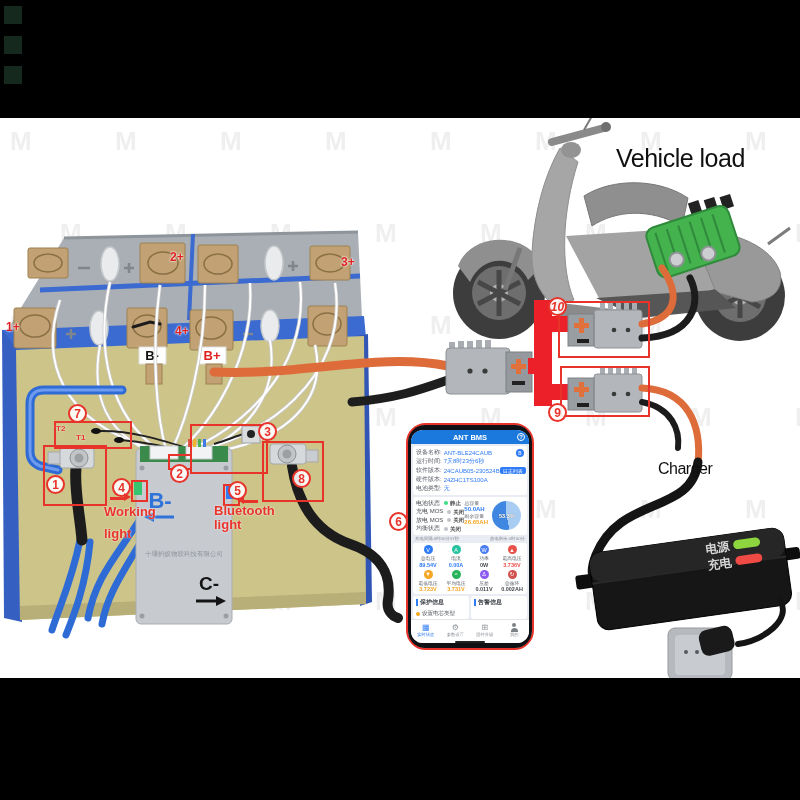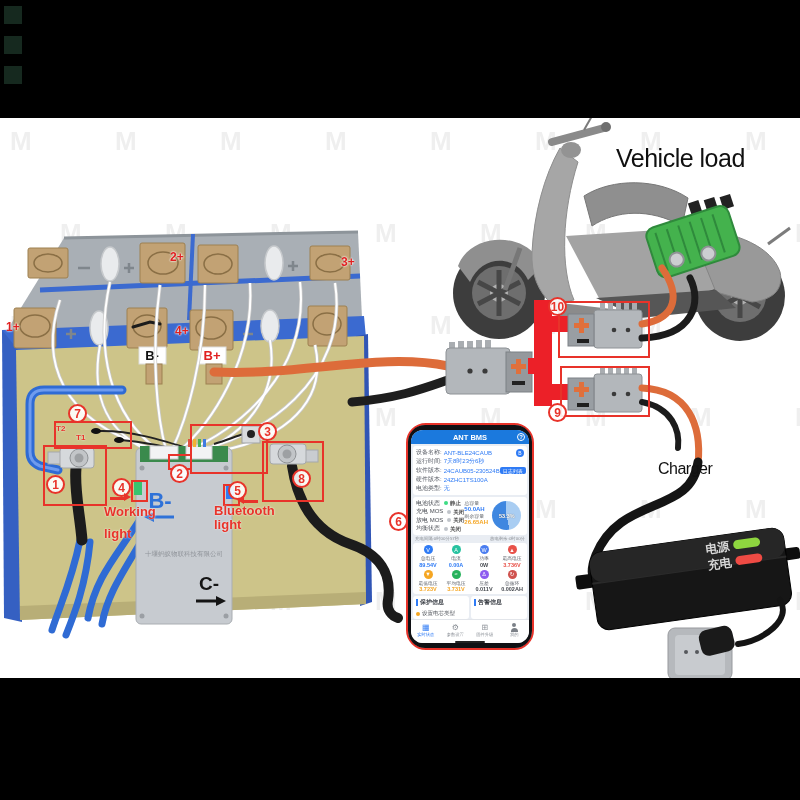--- a/index.html
+++ b/index.html
@@ -451,21 +451,21 @@
 
   <div class="abs callout" style="left:46px;top:475px;">1</div>
   <div class="abs callout" style="left:170px;top:464px;">2</div>
   <div class="abs callout" style="left:258px;top:422px;">3</div>
   <div class="abs callout" style="left:112px;top:478px;">4</div>
   <div class="abs callout" style="left:228px;top:481px;">5</div>
   <div class="abs callout" style="left:389px;top:512px;">6</div>
   <div class="abs callout" style="left:68px;top:404px;">7</div>
   <div class="abs callout" style="left:292px;top:469px;">8</div>
   <div class="abs callout" style="left:548px;top:403px;">9</div>
-  <div class="abs callout" style="left:548px;top:297px;">10</div>
+  <div class="abs callout" style="left:548px;top:297px;font-style:italic;">10</div>
 
   <div class="abs redline" style="left:110px;top:497px;width:14px;"></div>
   <div class="abs arrow-r" style="left:124px;top:493px;"></div>
   <div class="abs redlbl" style="left:104px;top:501px;width:56px;font-size:13px;line-height:22px;">Working light</div>
 
   <div class="abs arrow-l" style="left:237px;top:496px;"></div>
   <div class="abs redline" style="left:244px;top:500px;width:14px;"></div>
   <div class="abs redlbl" style="left:214px;top:504px;width:62px;font-size:13px;line-height:14px;">Bluetooth light</div>
 
   <div class="abs biglbl" style="left:616px;top:144px;">Vehicle load</div>

